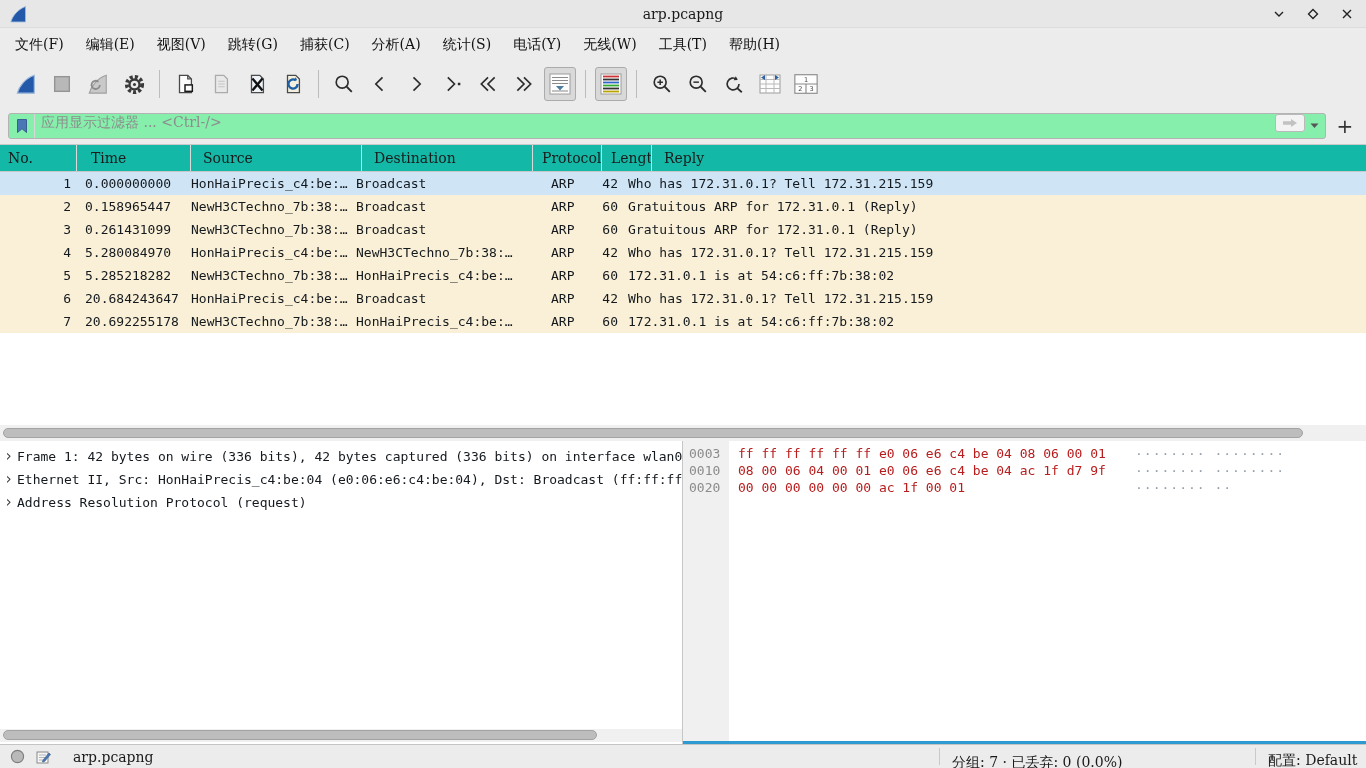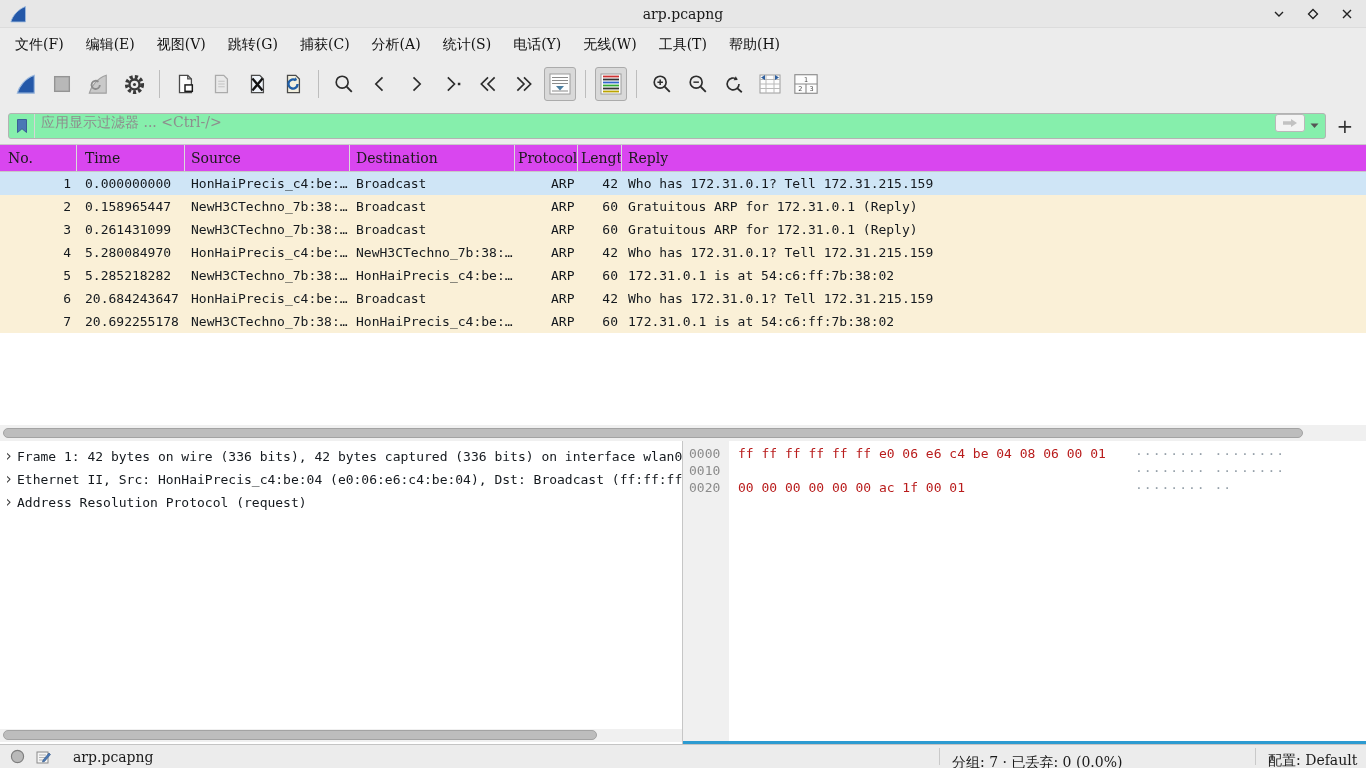--- a/index.html
+++ b/index.html
@@ -39,23 +39,23 @@
   .filter-input { flex:1; border:none; outline:none; font-family:"DejaVu Serif", serif;
     font-size:14px; color:#222; padding:0 6px; background:transparent; }
   .filter-input::placeholder { color:#8d8d8d; opacity:1; }
   .apply-btn { width:30px; height:18px; border:1px solid #b9b9b9; border-radius:3px;
     background:#f3f3f3; display:flex; align-items:center; justify-content:center; margin-right:2px; }
   .caret-btn { width:14px; height:24px; display:flex; align-items:center; justify-content:center; margin-right:4px; }
   .plus-btn { width:26px; height:26px; display:flex; align-items:center; justify-content:center;
     font-size:20px; color:#333; margin-left:6px; font-family:"DejaVu Sans", sans-serif; }
 
   
-  .plist-header { height:27px; background:#d946ef; border-bottom:1px solid #c8c8c8;
+  .plist-header { height:27px; background:#14b8a6; border-bottom:1px solid #c8c8c8;
     display:grid; grid-template-columns:77px 108px 165px 165px 63px 44px 1fr;
-    align-items:center; font-size:14px; color:#1a1a1a; }
+    align-items:center; font-size:14px; color:#1a1a1a;gap:6px; }
   .plist-header > div { height:100%; display:flex; align-items:center;
     border-right:1px solid #dadada; white-space:nowrap; overflow:hidden; }
   .h-no{padding-left:8px;} .h-time{padding-left:8px;} .h-src{padding-left:6px;}
   .h-dst{padding-left:6px;} .h-proto{padding-left:3px;} .h-len{padding-left:3px;}
   .h-info{padding-left:6px; border-right:none !important;}
 
   .plist-body { font-family:"DejaVu Sans Mono", monospace; font-size:13px; color:#14191e; }
   .prow { height:23px; display:grid; grid-template-columns:77px 108px 165px 165px 63px 44px 1fr;
     align-items:center; white-space:nowrap; }
   .prow > div { overflow:hidden; }
@@ -417,26 +417,27 @@
       </div>
       <div class="details-scroll">
         <div class="thumb"></div>
       </div>
     </div>
 
     <div class="bytes-pane">
       <div class="bytes-gutter"></div>
       <div class="bytes-wrap">
         <div class="hexrow">
-          <span class="off">0000</span>
+          <span class="off">0003</span>
           <span class="hx">ff ff ff ff ff ff e0 06  e6 c4 be 04 08 06 00 01</span>
           <span class="asc">········ ········</span>
         </div>
         <div class="hexrow">
           <span class="off">0010</span>
+          <span class="hx">08 00 06 04 00 01 e0 06  e6 c4 be 04 ac 1f d7 9f</span>
           <span class="asc">········ ········</span>
         </div>
         <div class="hexrow">
           <span class="off">0020</span>
           <span class="hx">00 00 00 00 00 00 ac 1f  00 01</span>
           <span class="asc">········ ··</span>
         </div>
       </div>
       <div class="focus-line"></div>
     </div>

